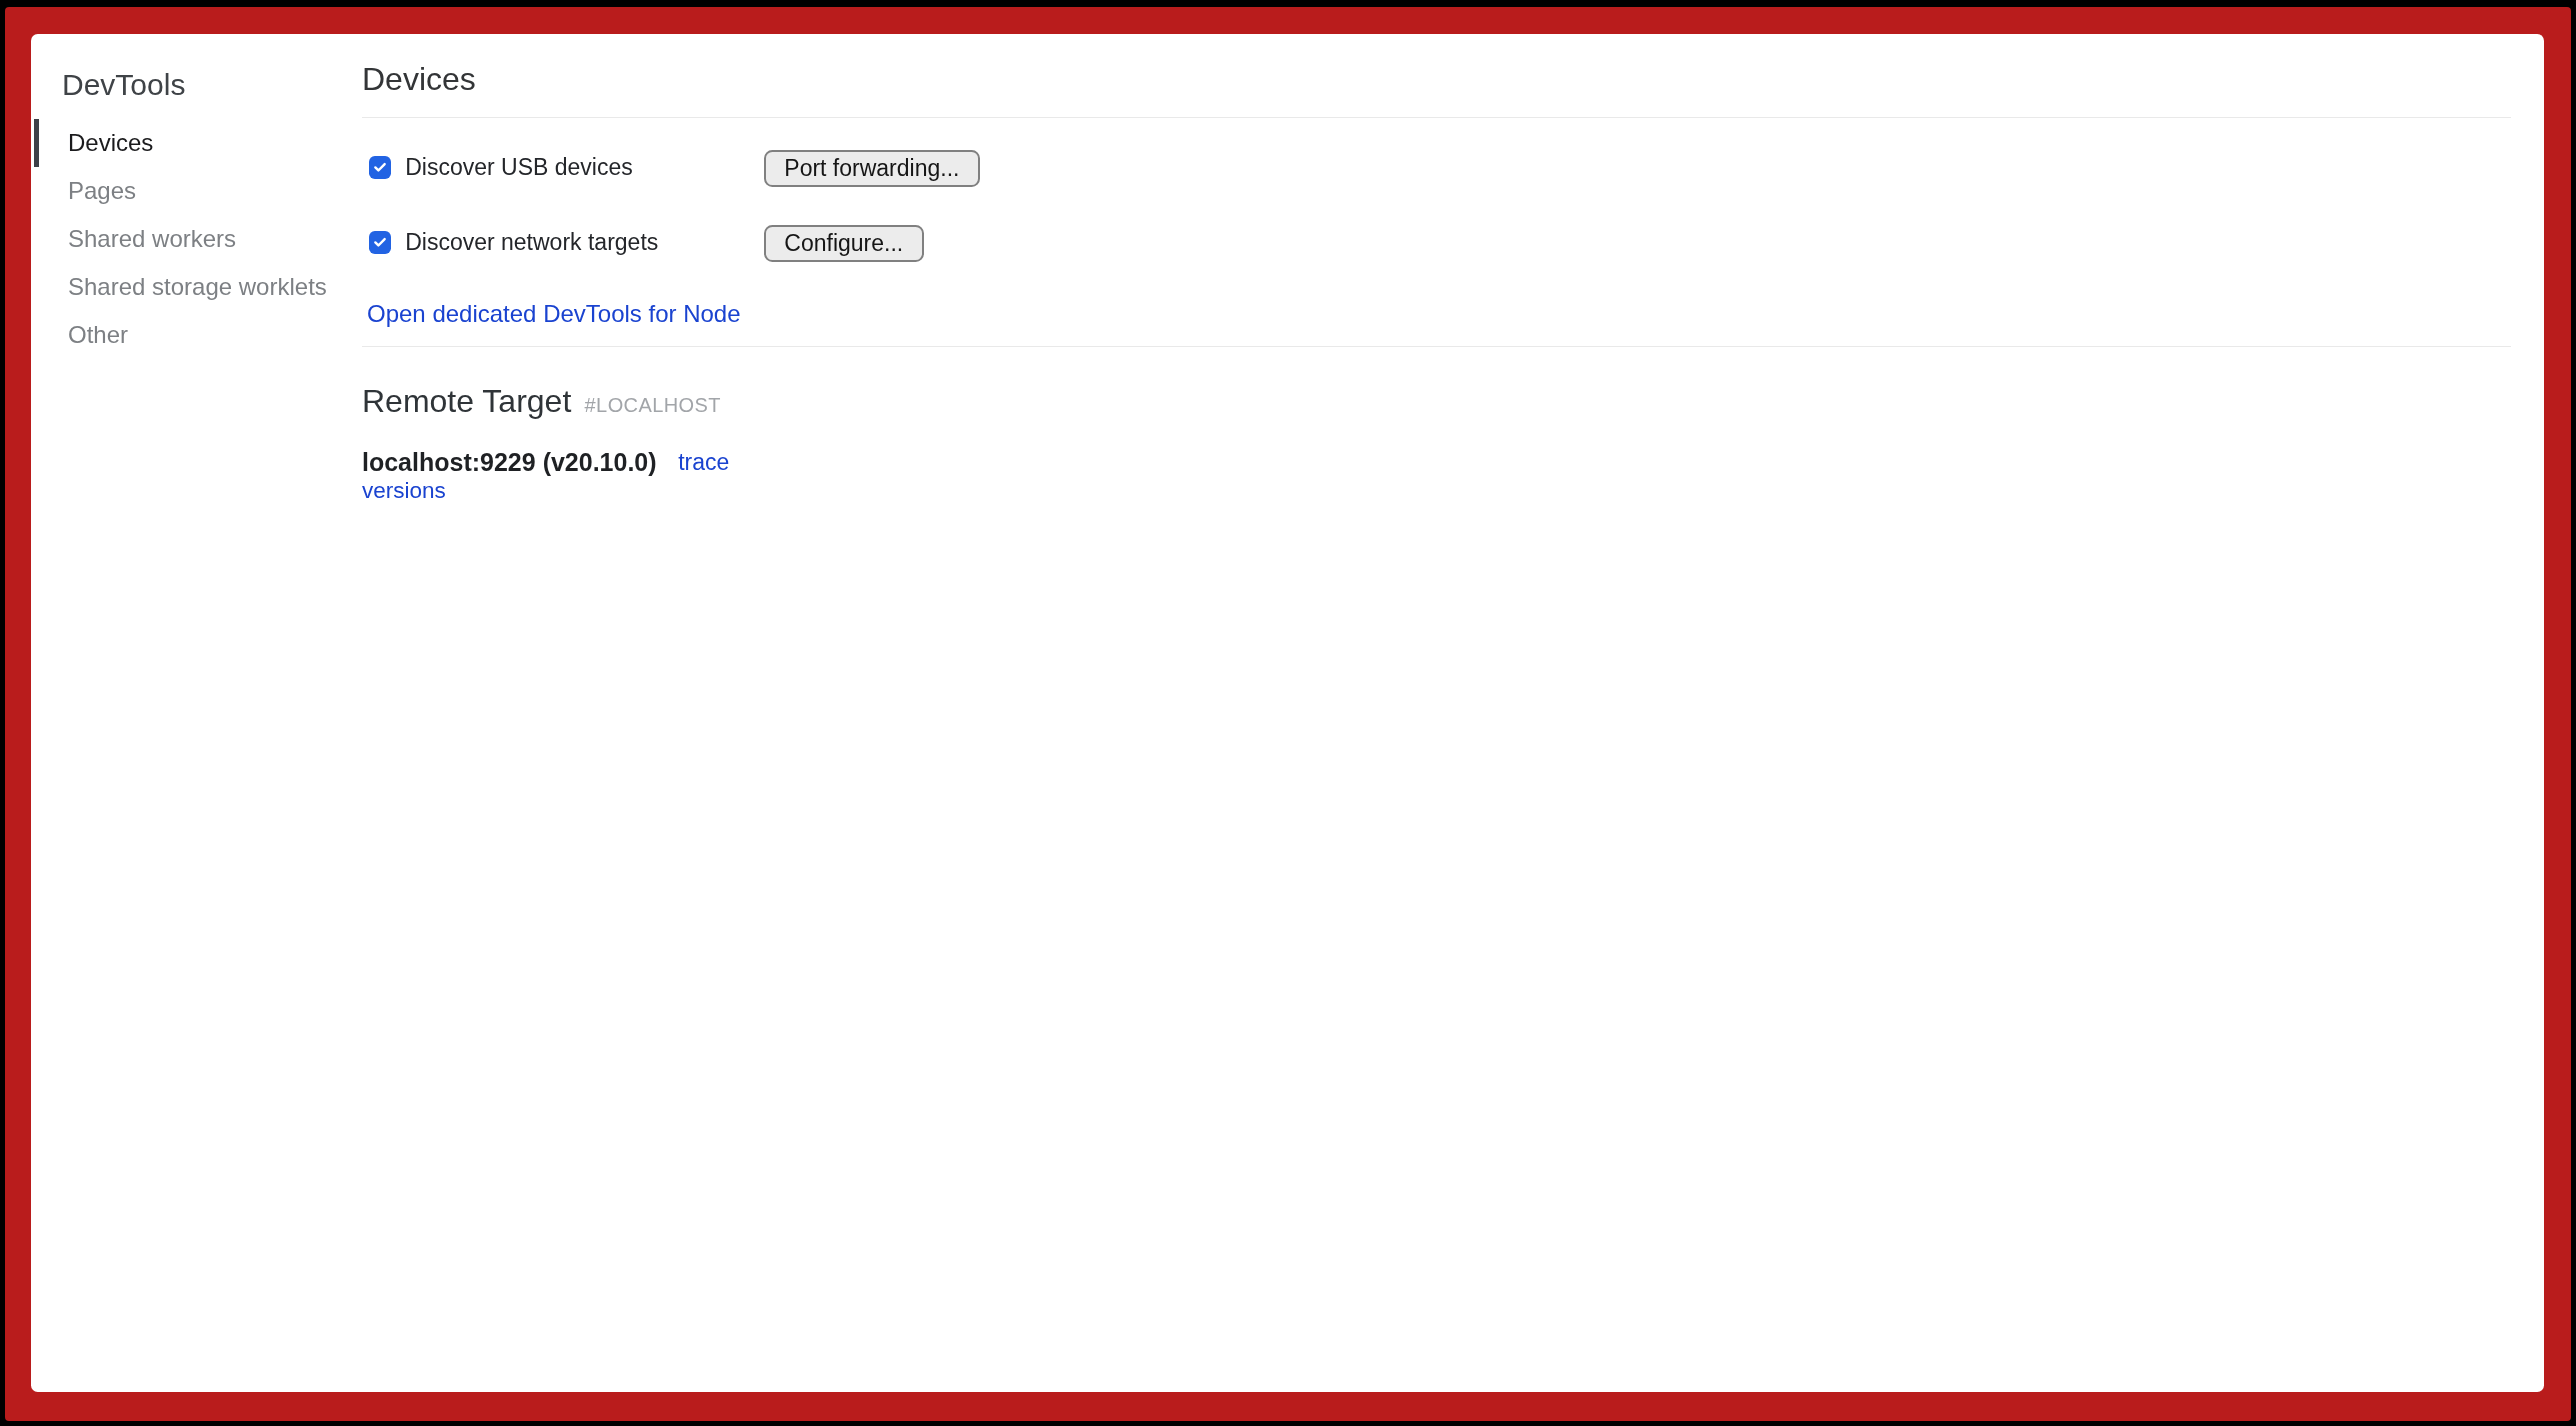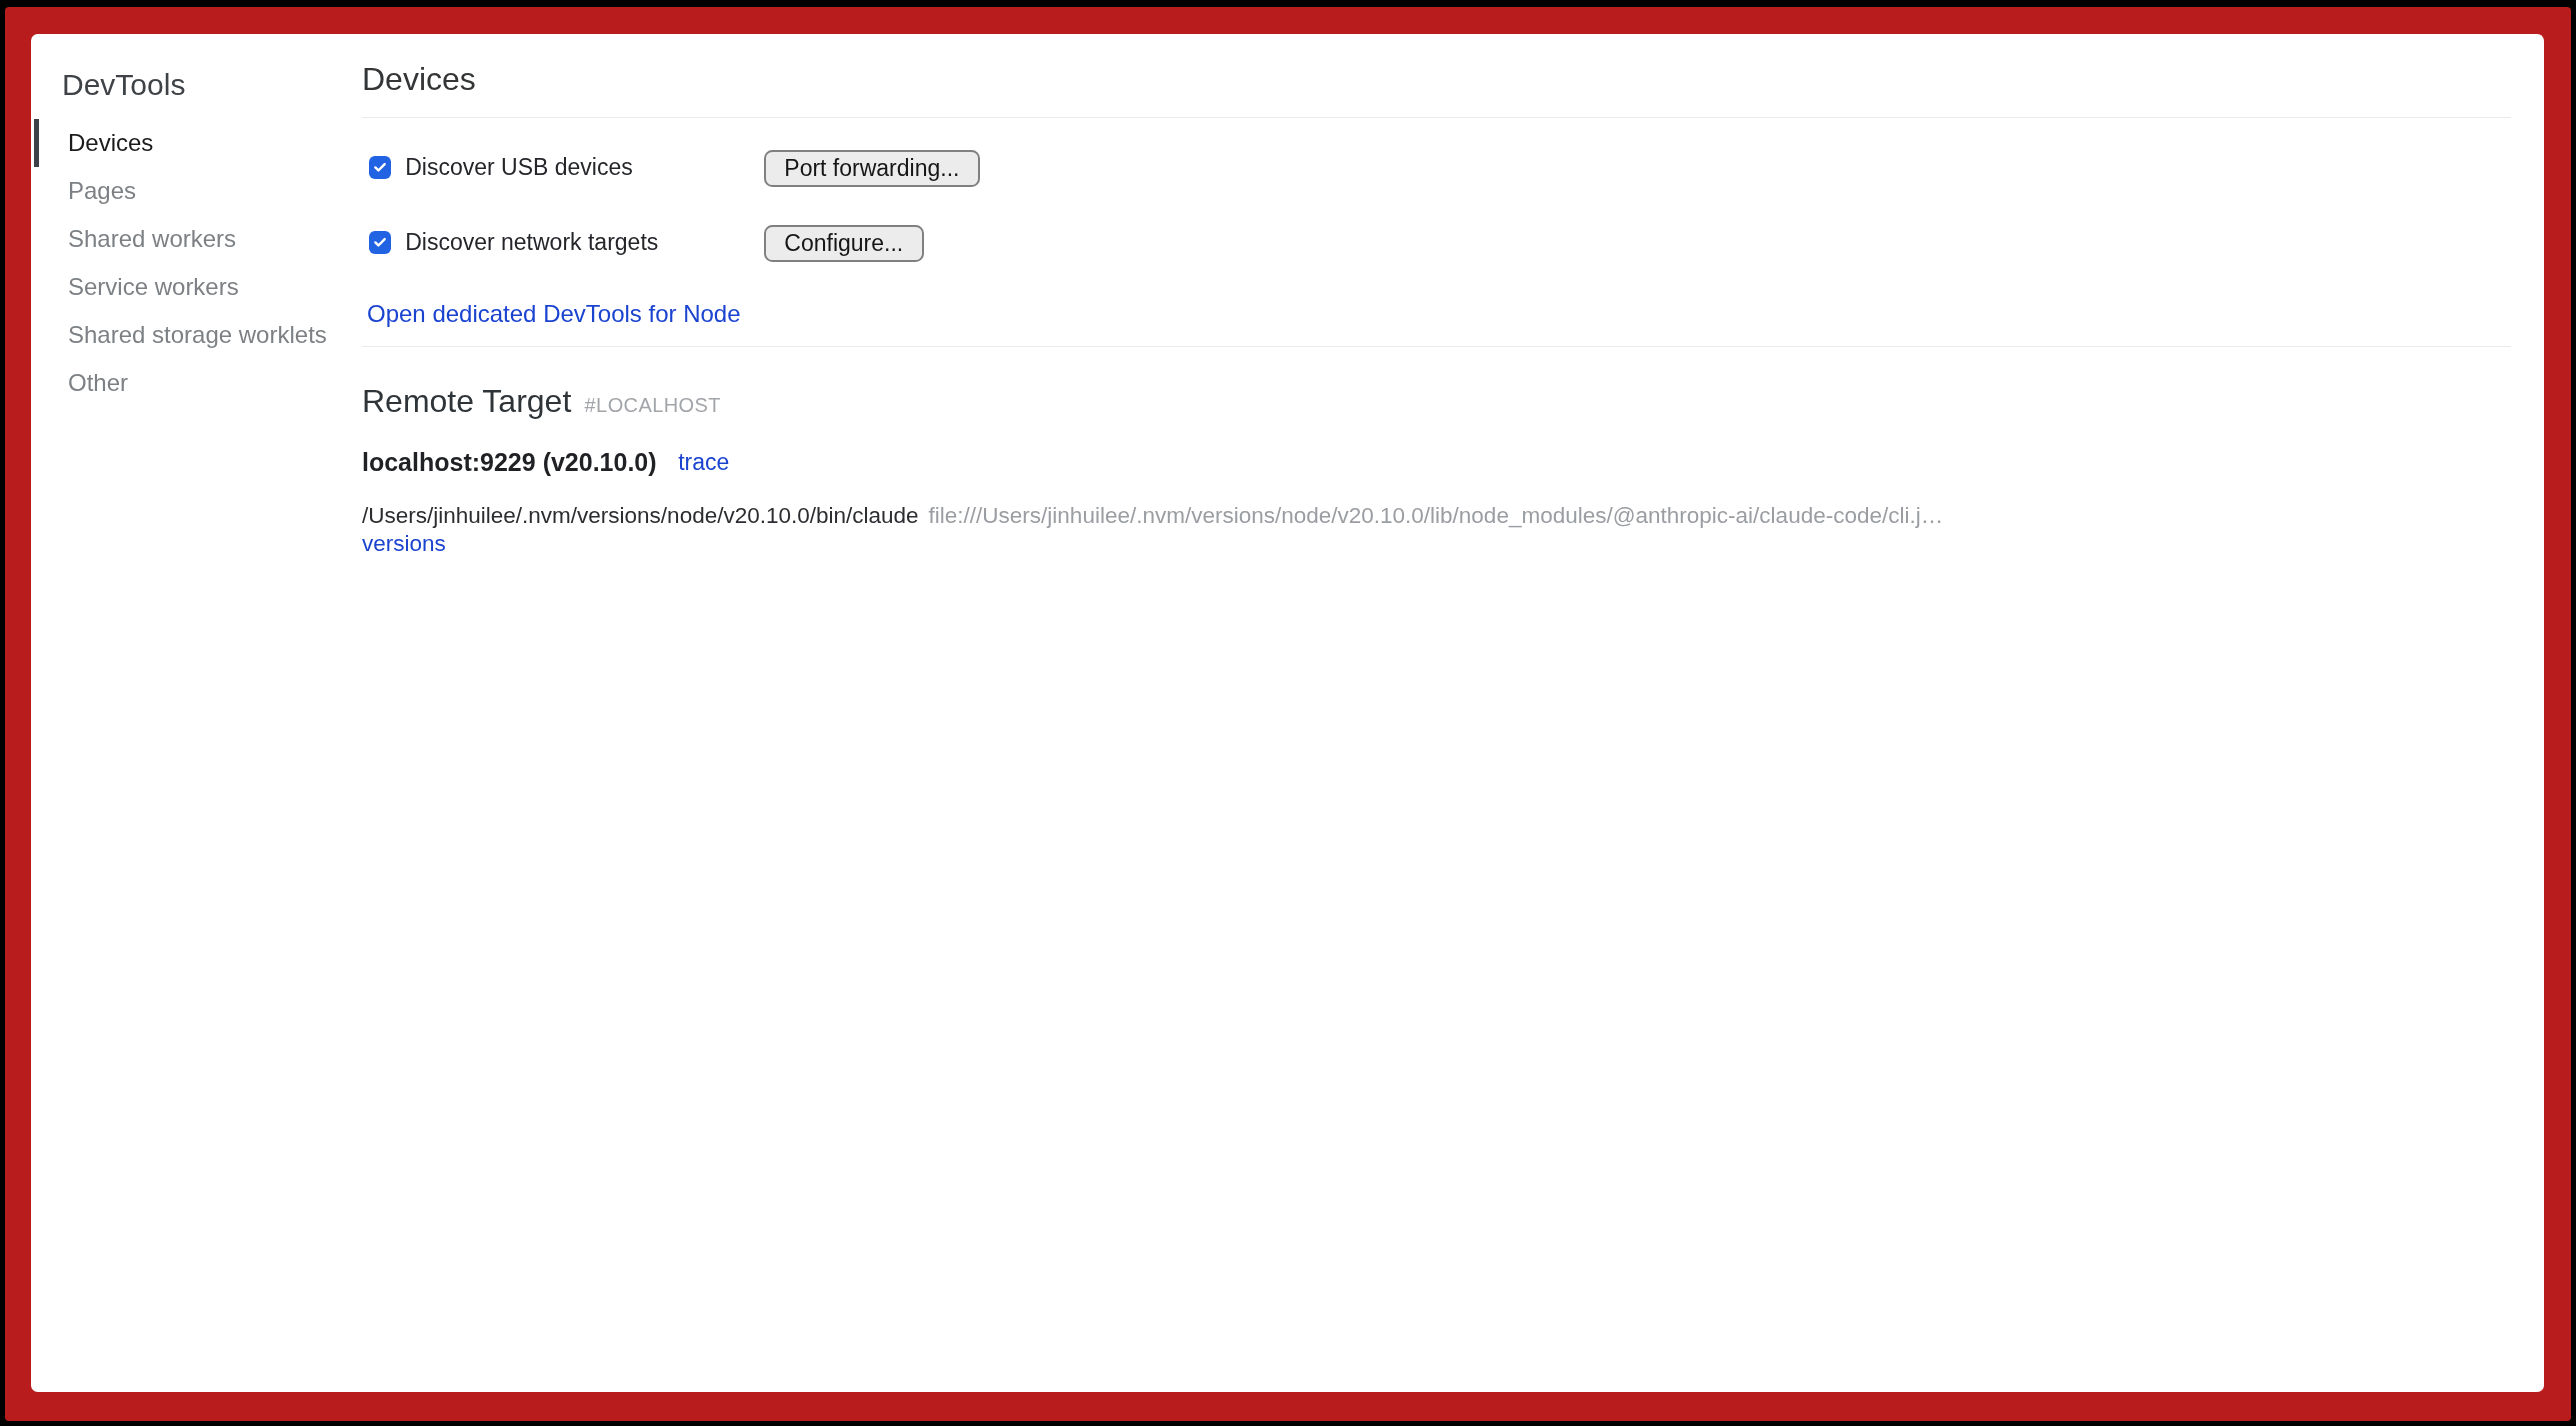--- a/index.html
+++ b/index.html
@@ -182,24 +182,20 @@
         <div class="nav-item">
 
           <span>Pages</span>
         </div>
         <div class="nav-item">
 
           <span>Shared workers</span>
         </div>
         <div class="nav-item">
 
-          <span>Service workers</span>
-        </div>
-        <div class="nav-item">
-
           <span>Shared storage worklets</span>
         </div>
         <div class="nav-item">
 
           <span>Other</span>
         </div>
       </div>
     </div>
 
     <div class="main">
@@ -237,23 +233,20 @@
       <div class="rt-header">
         <h2 class="rt-title">Remote Target</h2>
         <span class="rt-badge">#LOCALHOST</span>
       </div>
 
       <div class="target-name-row">
         <span class="target-name">localhost:9229 (v20.10.0)</span>
         <a class="link trace-link">trace</a>
       </div>
 
-      <div class="target-detail">
-        <span class="proc-path">/Users/jinhuilee/.nvm/versions/node/v20.10.0/bin/claude</span><span class="target-url">file:///Users/jinhuilee/.nvm/versions/node/v20.10.0/lib/node_modules/@anthropic-ai/claude-code/cli.j…</span>
-      </div>
       <div class="inspect-row">
         <a class="link">versions</a>
       </div>
 
     </div>
   </div>
 </div>
 
 
 </body></html>

